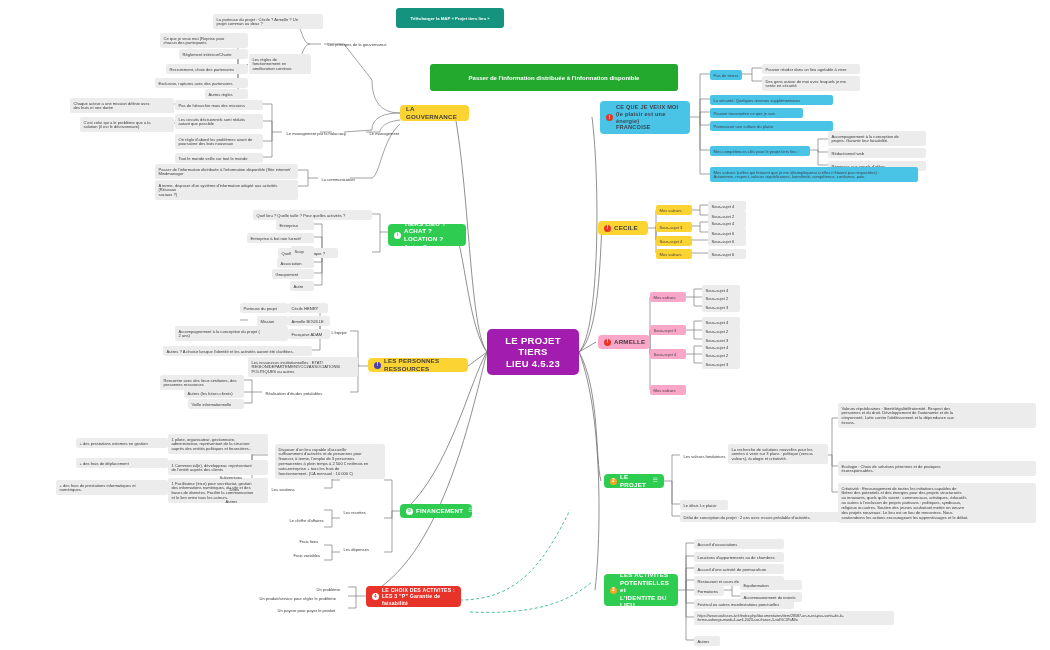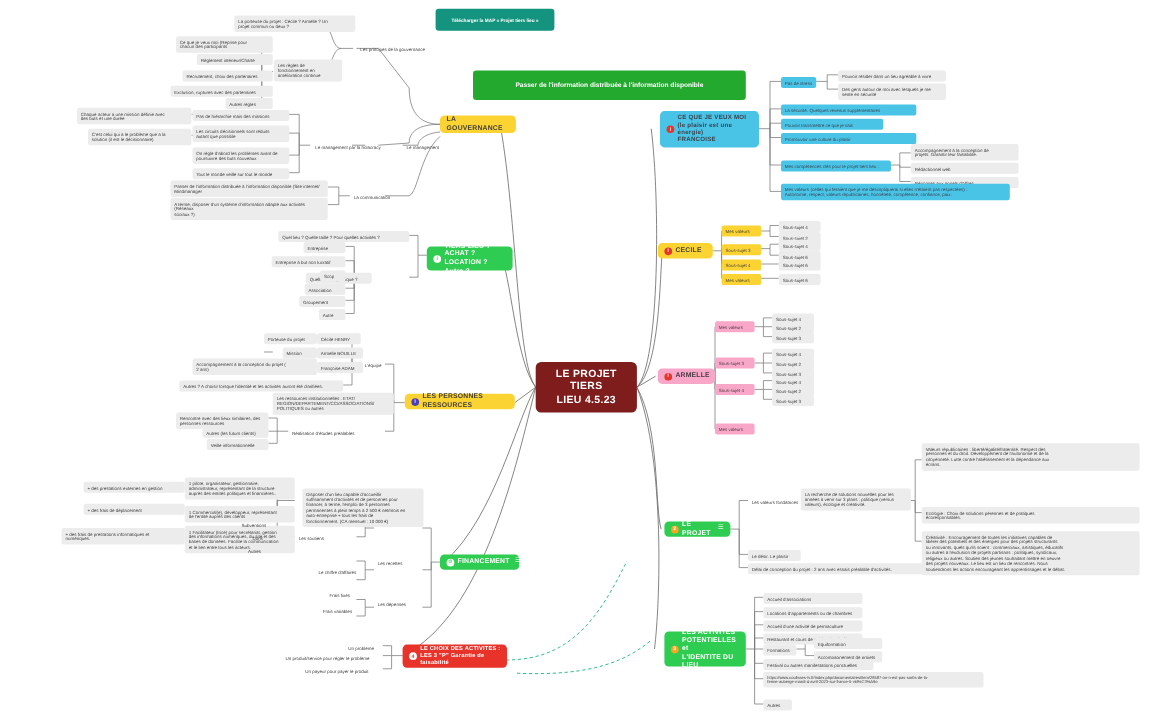--- a/index.html
+++ b/index.html
@@ -11,21 +11,21 @@
 
   .node{position:absolute;box-sizing:border-box;border-radius:3px;
         line-height:1.22;white-space:pre-line;}
   
   .leaf{background:#ececec;color:#3a3a3a;font-size:4.1px;
         padding:2.5px 3.5px;border-radius:2px;}
   .leaf.plain{background:transparent;}
   
   .topic{font-weight:bold;letter-spacing:.2px;display:flex;align-items:center;gap:3px;
          padding:4px 6px;border-radius:4px;}
-  .root{background:#7f1d1d;color:#fff;font-size:9.5px;font-weight:bold;
+  .root{background:#a21caf;color:#fff;font-size:9.5px;font-weight:bold;
         text-align:center;padding:10px 8px;border-radius:5px;letter-spacing:.3px;
         display:flex;align-items:center;justify-content:center;}
   .t-yellow{background:#fbd433;color:#44403a;font-size:6.2px;}
   .t-green{background:#2ecc50;color:#ffffff;font-size:6.2px;}
   .t-cyan{background:#49c3e6;color:#3d4550;font-size:5.6px;}
   .t-pinkN{background:#f9a7c8;color:#4a3b42;font-size:6.2px;}
   .t-red{background:#e8332a;color:#ffffff;font-size:6.2px;}
   .sub-yellow{background:#fbd433;color:#4a4436;font-size:4.1px;padding:2.5px 3.5px;border-radius:2px;}
   .sub-cyan{background:#49c3e6;color:#3d4550;font-size:4.1px;padding:2.5px 3.5px;border-radius:2px;}
   .sub-pink{background:#f9a7c8;color:#4a3b42;font-size:4.1px;padding:2.5px 3.5px;border-radius:2px;}

